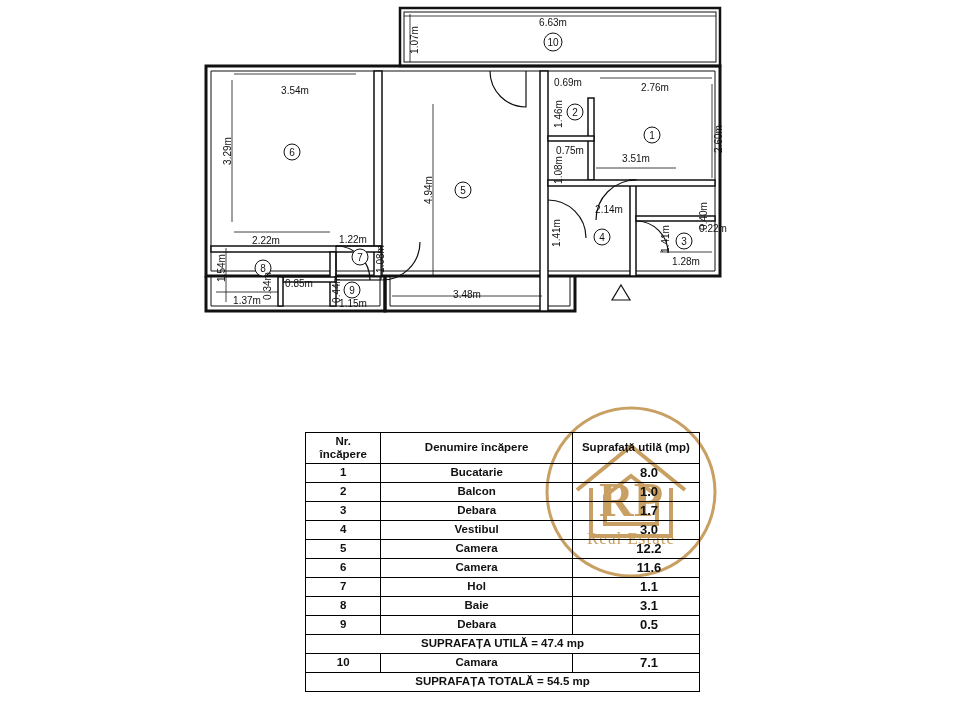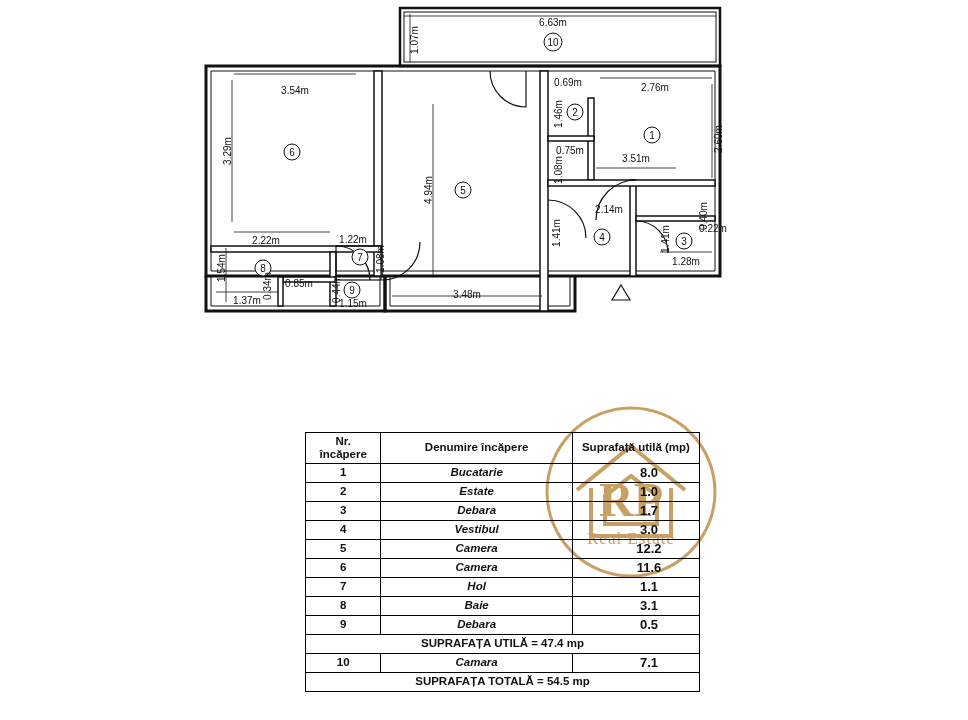--- a/index.html
+++ b/index.html
@@ -49,21 +49,21 @@
     height: 30px;
   }
   #room-table thead th.c-nr { width: 72px; }
   #room-table thead th.c-name { width: 196px; }
   #room-table thead th.c-area { width: 127px; }
   #room-table tbody td {
     height: 18px;
     font-weight: bold;
   }
   #room-table tbody td.c-nr { font-weight: bold; font-size: 11.5px; }
-  #room-table tbody td.c-name { font-weight: bold; font-size: 11.5px; font-style: italic; }
+  #room-table tbody td.c-name { font-weight: bold; font-size: 11.5px; }
   #room-table tbody td.c-area { font-weight: bold; font-size: 13px; padding-left: 28px; }
   #room-table tr.summary td {
     font-weight: bold;
     font-size: 11.5px;
     height: 18px;
     text-align: center;
   }
   
   #watermark {
     position: absolute;
@@ -265,21 +265,21 @@
       </tr>
     </thead>
     <tbody id="table-body">
         <tr>
           <td class="c-nr">1</td>
           <td class="c-name">Bucatarie</td>
           <td class="c-area">8.0</td>
         </tr>
         <tr>
           <td class="c-nr">2</td>
-          <td class="c-name">Estate</td>
+          <td class="c-name">Balcon</td>
           <td class="c-area">1.0</td>
         </tr>
         <tr>
           <td class="c-nr">3</td>
           <td class="c-name">Debara</td>
           <td class="c-area">1.7</td>
         </tr>
         <tr>
           <td class="c-nr">4</td>
           <td class="c-name">Vestibul</td>

